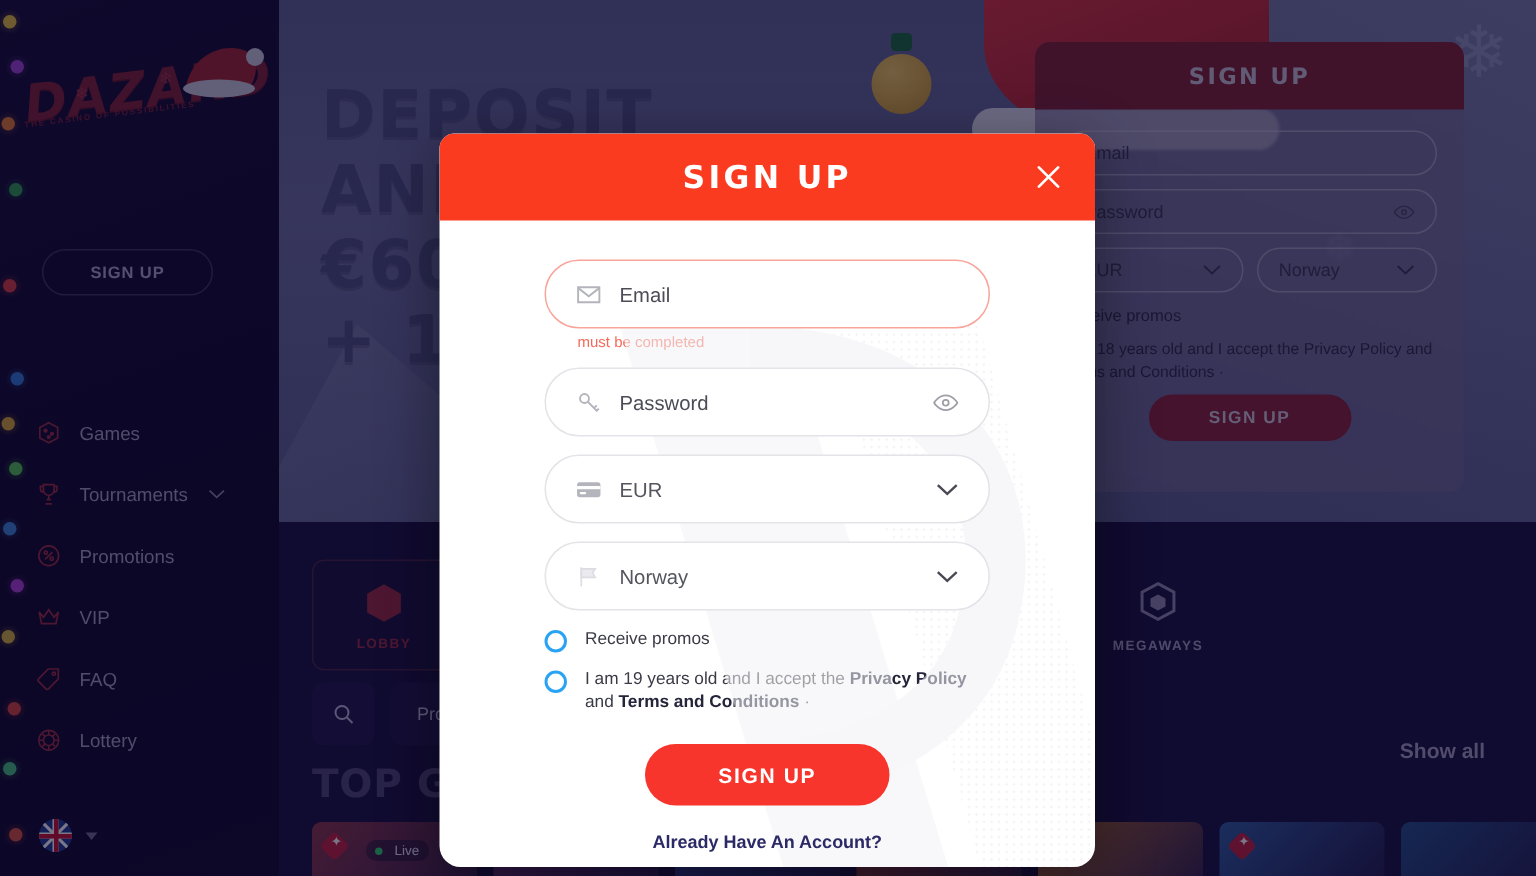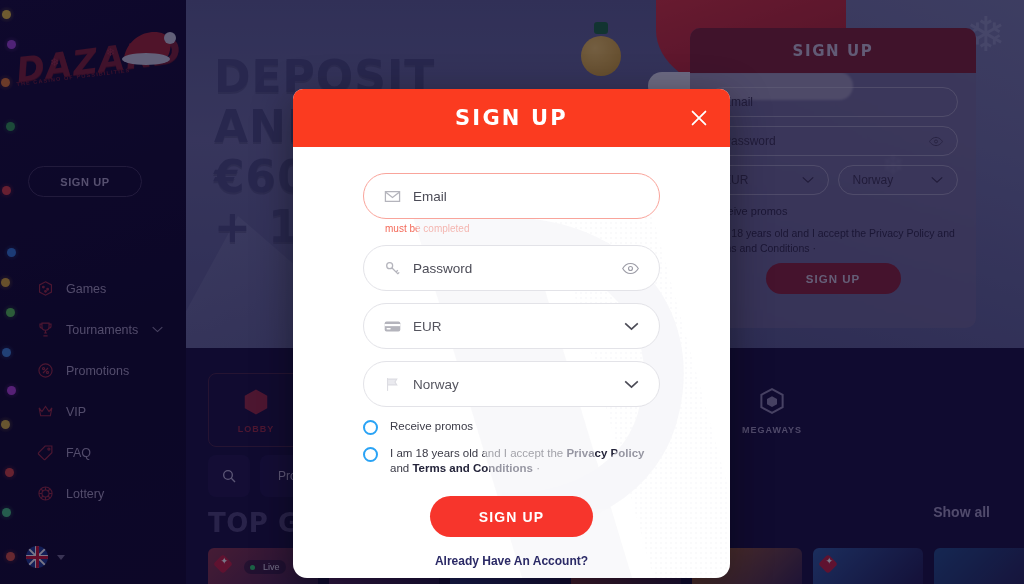--- a/index.html
+++ b/index.html
@@ -52,21 +52,21 @@
   .side-btn {
     position: absolute; left: 28px; width: 114px; height: 31px;
     border-radius: 18px; display: flex; align-items: center; justify-content: center;
     font-size: 11px; font-weight: 700; letter-spacing: .6px;
   }
   .side-btn.signin { top: 126px; background: #78222f; color: #bfb8cf; }
   .side-btn.signup { top: 166px; background: transparent; border: 1px solid #3c3356; color: #b0a8c6; }
 
   .nav { position: absolute; left: 0; top: 268px; width: 186px; }
   .nav-item {
-    display: flex; align-items: center; height: 41px; padding-left: 37px; gap: 12px;
+    display: flex; align-items: center; height: 41px; padding-left: 24px; gap: 12px;
     color: #a79fbd; font-size: 12.5px;
   }
   .nav-ico { width: 17px; height: 17px; color: #9c2a3c; flex: 0 0 17px; display:flex; align-items:center; justify-content:center;}
   .nav-ico svg { width: 17px; height: 17px; display: block; }
   .chev-small { width: 11px; height: 11px; color: #8d86a4; margin-left: 2px; }
 
   .chat-row { position: absolute; left: 26px; bottom: 16px; display: flex; align-items: center; gap: 9px; }
   .chat-pill {
     display: flex; align-items: center; gap: 7px;
     background: #5c5775; border-radius: 16px; padding: 5px 14px 5px 8px;
@@ -158,21 +158,21 @@
   .pill-btn {
     height: 42px; border-radius: 8px; background: #1d1646; color: #bdb6d4;
     display: flex; align-items: center; padding: 0 18px; font-size: 12px; gap: 8px;
   }
   .top-games-h {
     position: absolute; left: 22px; top: 508px;
     font-size: 26px; font-weight: 900; color: #4d4673; letter-spacing: .5px;
     font-family:"DejaVu Sans", sans-serif;
   }
   .show-all {
-    position: absolute; right: 34px; top: 504px; font-size: 14px; color: #a49dbf; font-weight: 600;
+    position: absolute; right: 34px; top: 492px; font-size: 14px; color: #a49dbf; font-weight: 600;
   }
   .thumbs { position: absolute; left: 22px; top: 548px; display: flex; gap: 11px; }
   .thumb { width: 110px; height: 48px; border-radius: 6px; position: relative; overflow:hidden; }
   .thumb .live-badge {
     position: absolute; left: 36px; top: 12px; display:flex; align-items:center; gap:8px;
     font-size: 9px; color: #e8e5f2; background: rgba(20,16,48,.5); padding:2px 6px; border-radius:8px;
   }
   .live-dot { width:5px; height:5px; border-radius:50%; background:#2fd06a; }
   .prov-diamond {
     position:absolute; left:8px; top:9px; width:14px; height:14px; background:#c3213a;
@@ -557,21 +557,21 @@
           </svg>
       </div>
 
       <div class="checks">
         <div class="check-row">
           <span class="check-box"></span>
           <span class="check-lbl">Receive promos</span>
         </div>
         <div class="check-row">
           <span class="check-box"></span>
-          <span class="check-lbl"><span>I am 18 years old and I accept the </span><b>Privacy Policy</b><span> and </span><b>Terms and Conditions</b><span> ·</span></span>
+          <span class="check-lbl"><span>I am 19 years old and I accept the </span><b>Privacy Policy</b><span> and </span><b>Terms and Conditions</b><span> ·</span></span>
         </div>
       </div>
 
       <div class="cta">SIGN UP</div>
       <div class="already">Already Have An Account?</div>
     </div>
   </div>
 
 </div>
 

